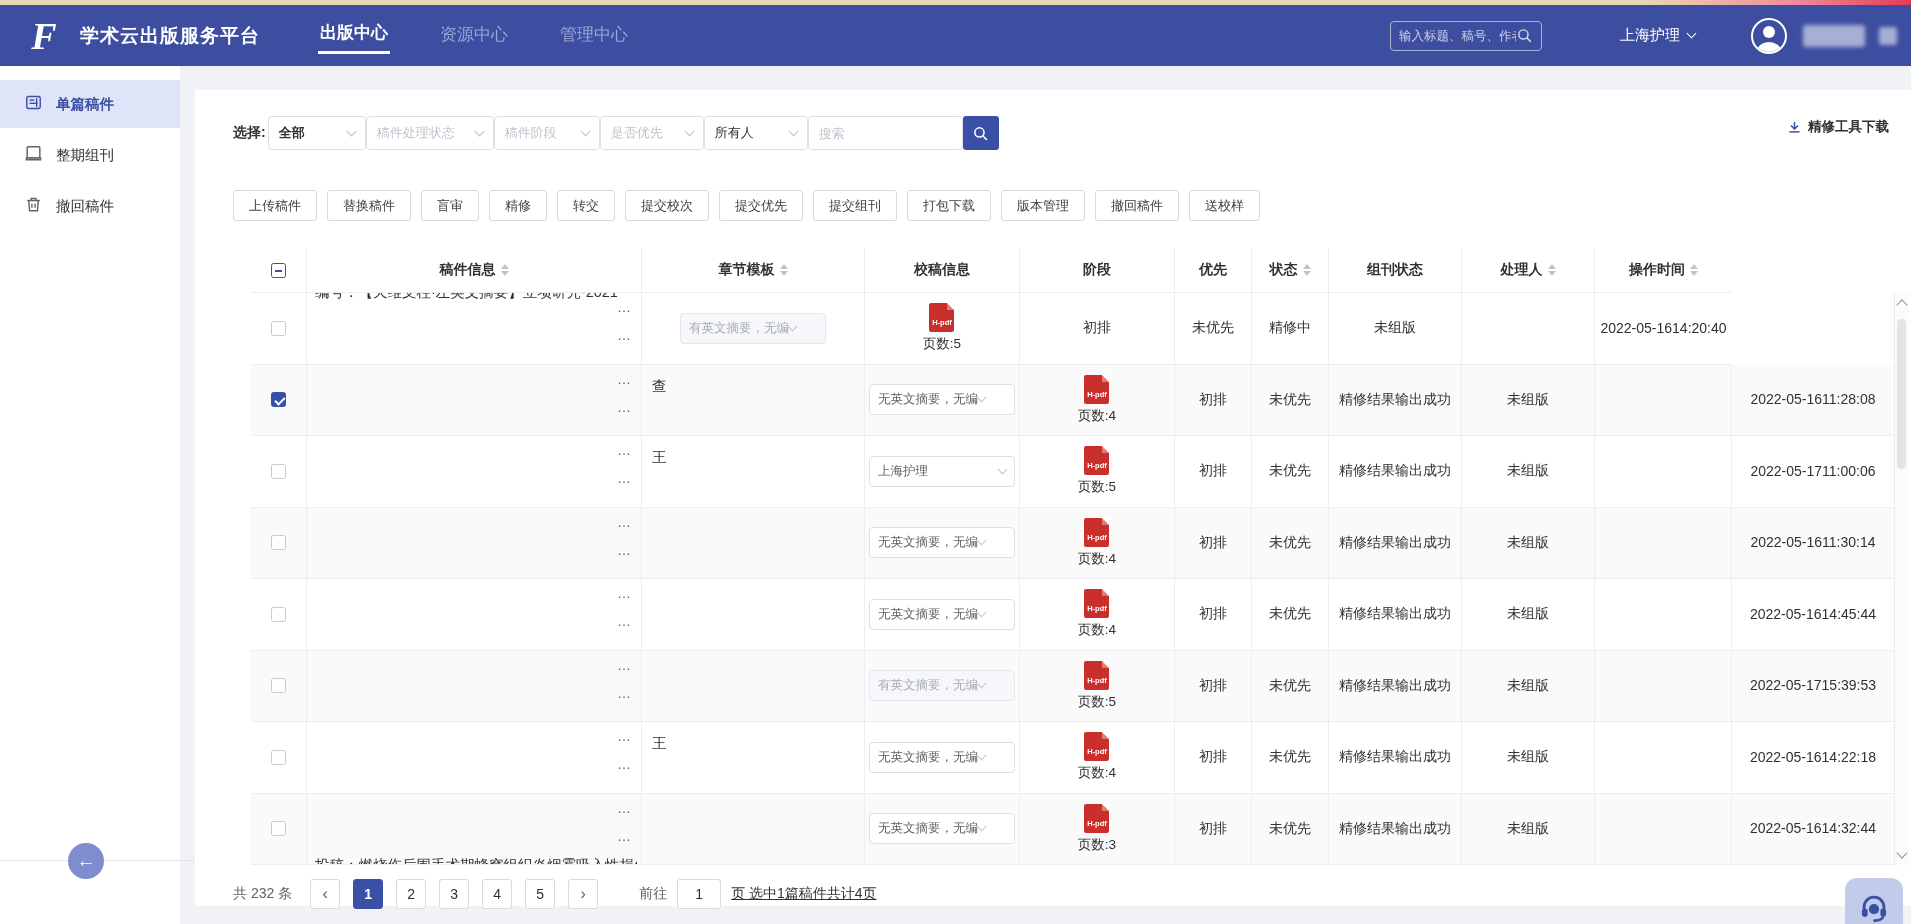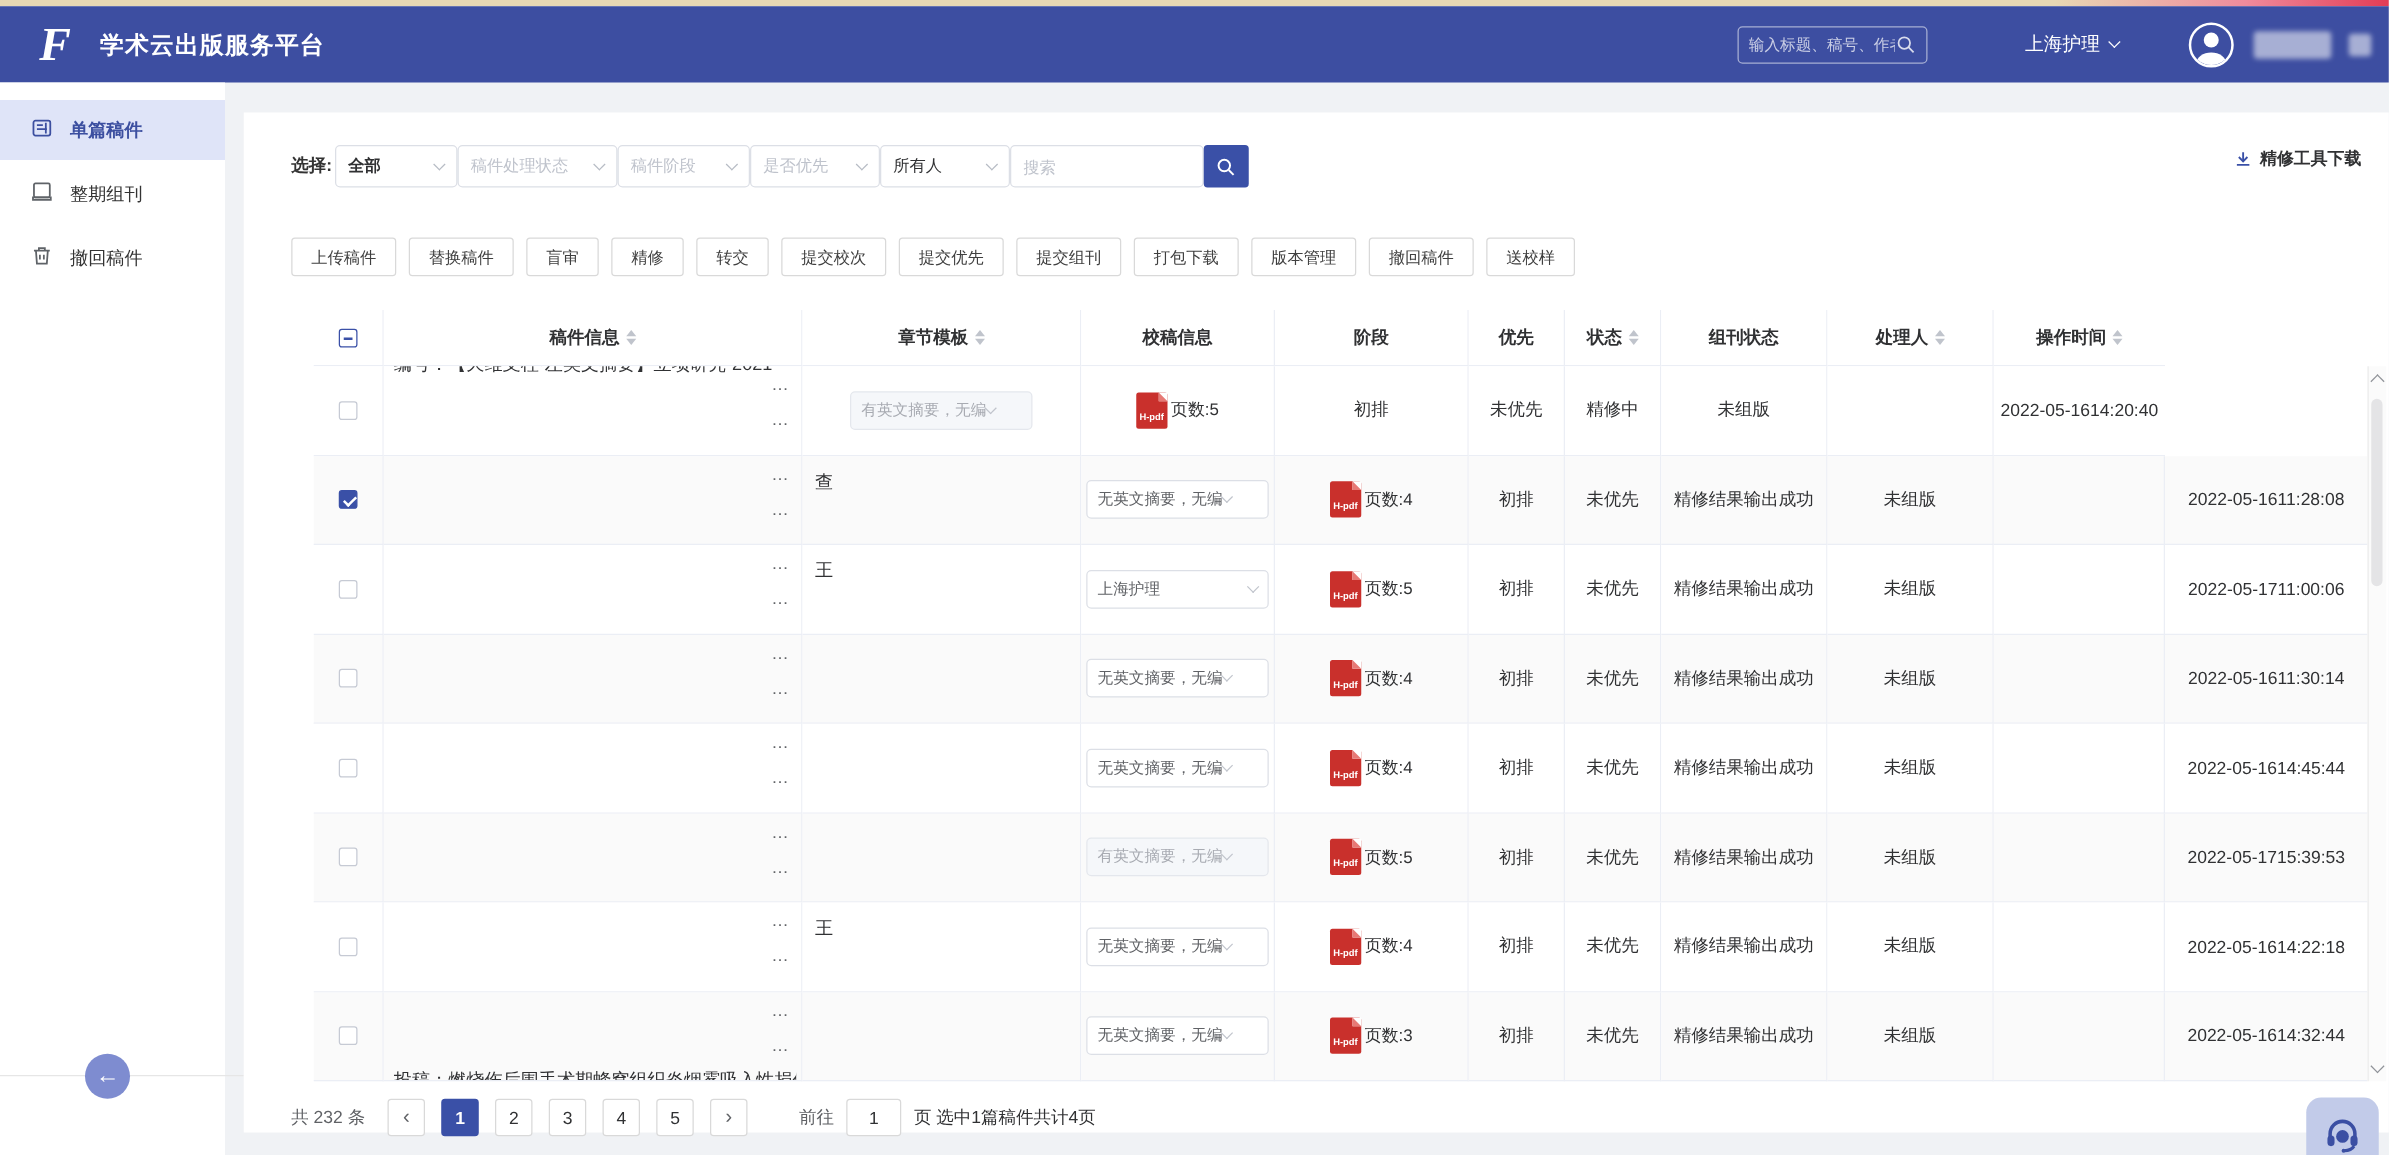--- a/index.html
+++ b/index.html
@@ -99,21 +99,21 @@
   .info .e1 { top:6px; } .info .e2 { top:34px; }
   .author .frag { padding:11px 6px 0 10px; line-height:21px; font-size:14.5px; }
   .author .frag.clip { margin-top:-9px; }
   .row-select { width:146px; height:31px; border:1px solid #dcdfe6; border-radius:4px; background:#fff;
     display:flex; align-items:center; padding:0 8px; font-size:12.5px; color:#606266; cursor:pointer; }
   .row-select.disabled { background:#f5f7fa; border-color:#e4e7ed; color:#a8abb2; cursor:not-allowed; }
   .row-select .txt { white-space:nowrap; overflow:hidden; }
   .row-select.trunc .txt { max-width:108px; }
   .row-select .chev { flex:none; color:#c0c4cc; }
   .row-select.full .txt { flex:1; }
-  .proof { display:flex; flex-direction:row; align-items:center; gap:3px; }
+  .proof { display:flex; flex-direction:column; align-items:center; gap:3px; }
   .pdf-icon { position:relative; width:25px; height:29px; background:#c9302c; border-radius:2px; cursor:pointer; }
   .pdf-icon::before { content:""; position:absolute; top:0; right:0; border-left:7px solid #e77975;
     border-top:7px solid #fff; }
   .pdf-icon span { position:absolute; bottom:5px; left:0; right:0; text-align:center;
     color:#fff; font-size:7.5px; font-weight:700; }
   .pages { font-size:13.5px; color:#303133; }
   .status-red { color:#e02b2b; }
   .cb { width:15px; height:15px; border:1px solid #c6cad4; border-radius:2.5px; background:#fff; cursor:pointer; position:relative; }
   .cb.checked { background:#3a50a7; border-color:#3a50a7; }
   .cb.checked::after { content:""; position:absolute; left:4.5px; top:1.5px; width:4px; height:8px;
@@ -135,38 +135,43 @@
   .pager { display:flex; align-items:center; margin:14px 0 0 38px; font-size:14px; color:#606266; }
   .pager .total { margin-right:18px; }
   .pg-btn { width:30px; height:30px; border:1px solid #d9d9d9; border-radius:3px; background:#fff;
     display:flex; align-items:center; justify-content:center; font-size:14px; color:#303133;
     cursor:pointer; margin-right:13px; }
   .pg-btn.nav-chev { font-size:16px; color:#606266; }
   .pg-btn.active { background:#3a50a7; border-color:#3a50a7; color:#fff; font-weight:700; }
   .goto-label { margin:0 10px 0 28px; }
   .goto-input { width:44px; height:30px; border:1px solid #d9d9d9; border-radius:3px; text-align:center;
     font-size:14px; color:#303133; outline:none; font-family:inherit; }
-  .after-label { margin-left:10px; color:#303133; }
+  .after-label { margin-left:10px; color:#303133;text-decoration:underline; }
 
   
   .back-fab { position:absolute; left:68px; top:843px; width:36px; height:36px; border-radius:50%;
     background:#7e8cd0; color:#fff; display:flex; align-items:center; justify-content:center;
     font-size:19px; cursor:pointer; z-index:5; }
   .chat-fab { position:absolute; right:8px; top:878px; width:58px; height:58px; border-radius:12px;
     background:#c2cbe9; display:flex; align-items:center; justify-content:center; cursor:pointer; z-index:5; }
   .chat-fab svg { width:34px; height:34px; }
 </style>
 </head>
 <body>
 
 <div class="top-strip"></div>
 
 <header>
   <div class="logo">F</div>
   <div class="app-title">学术云出版服务平台</div>
+  <nav id="main-nav">
+      <div class="nav-item active">出版中心</div>
+      <div class="nav-item">资源中心</div>
+      <div class="nav-item">管理中心</div>
+    </nav>
   <div class="hdr-right">
     <div class="hdr-search">
       <input placeholder="输入标题、稿号、作者" style="">
       <svg width="17" height="17" viewBox="0 0 24 24" fill="none" stroke="rgba(255,255,255,.8)" stroke-width="2">
         <circle cx="10.5" cy="10.5" r="6.5"></circle>
           <line x1="15.5" y1="15.5" x2="21" y2="21"></line>
       </svg>
     </div>
     <div class="org">
       <span>上海护理</span>

